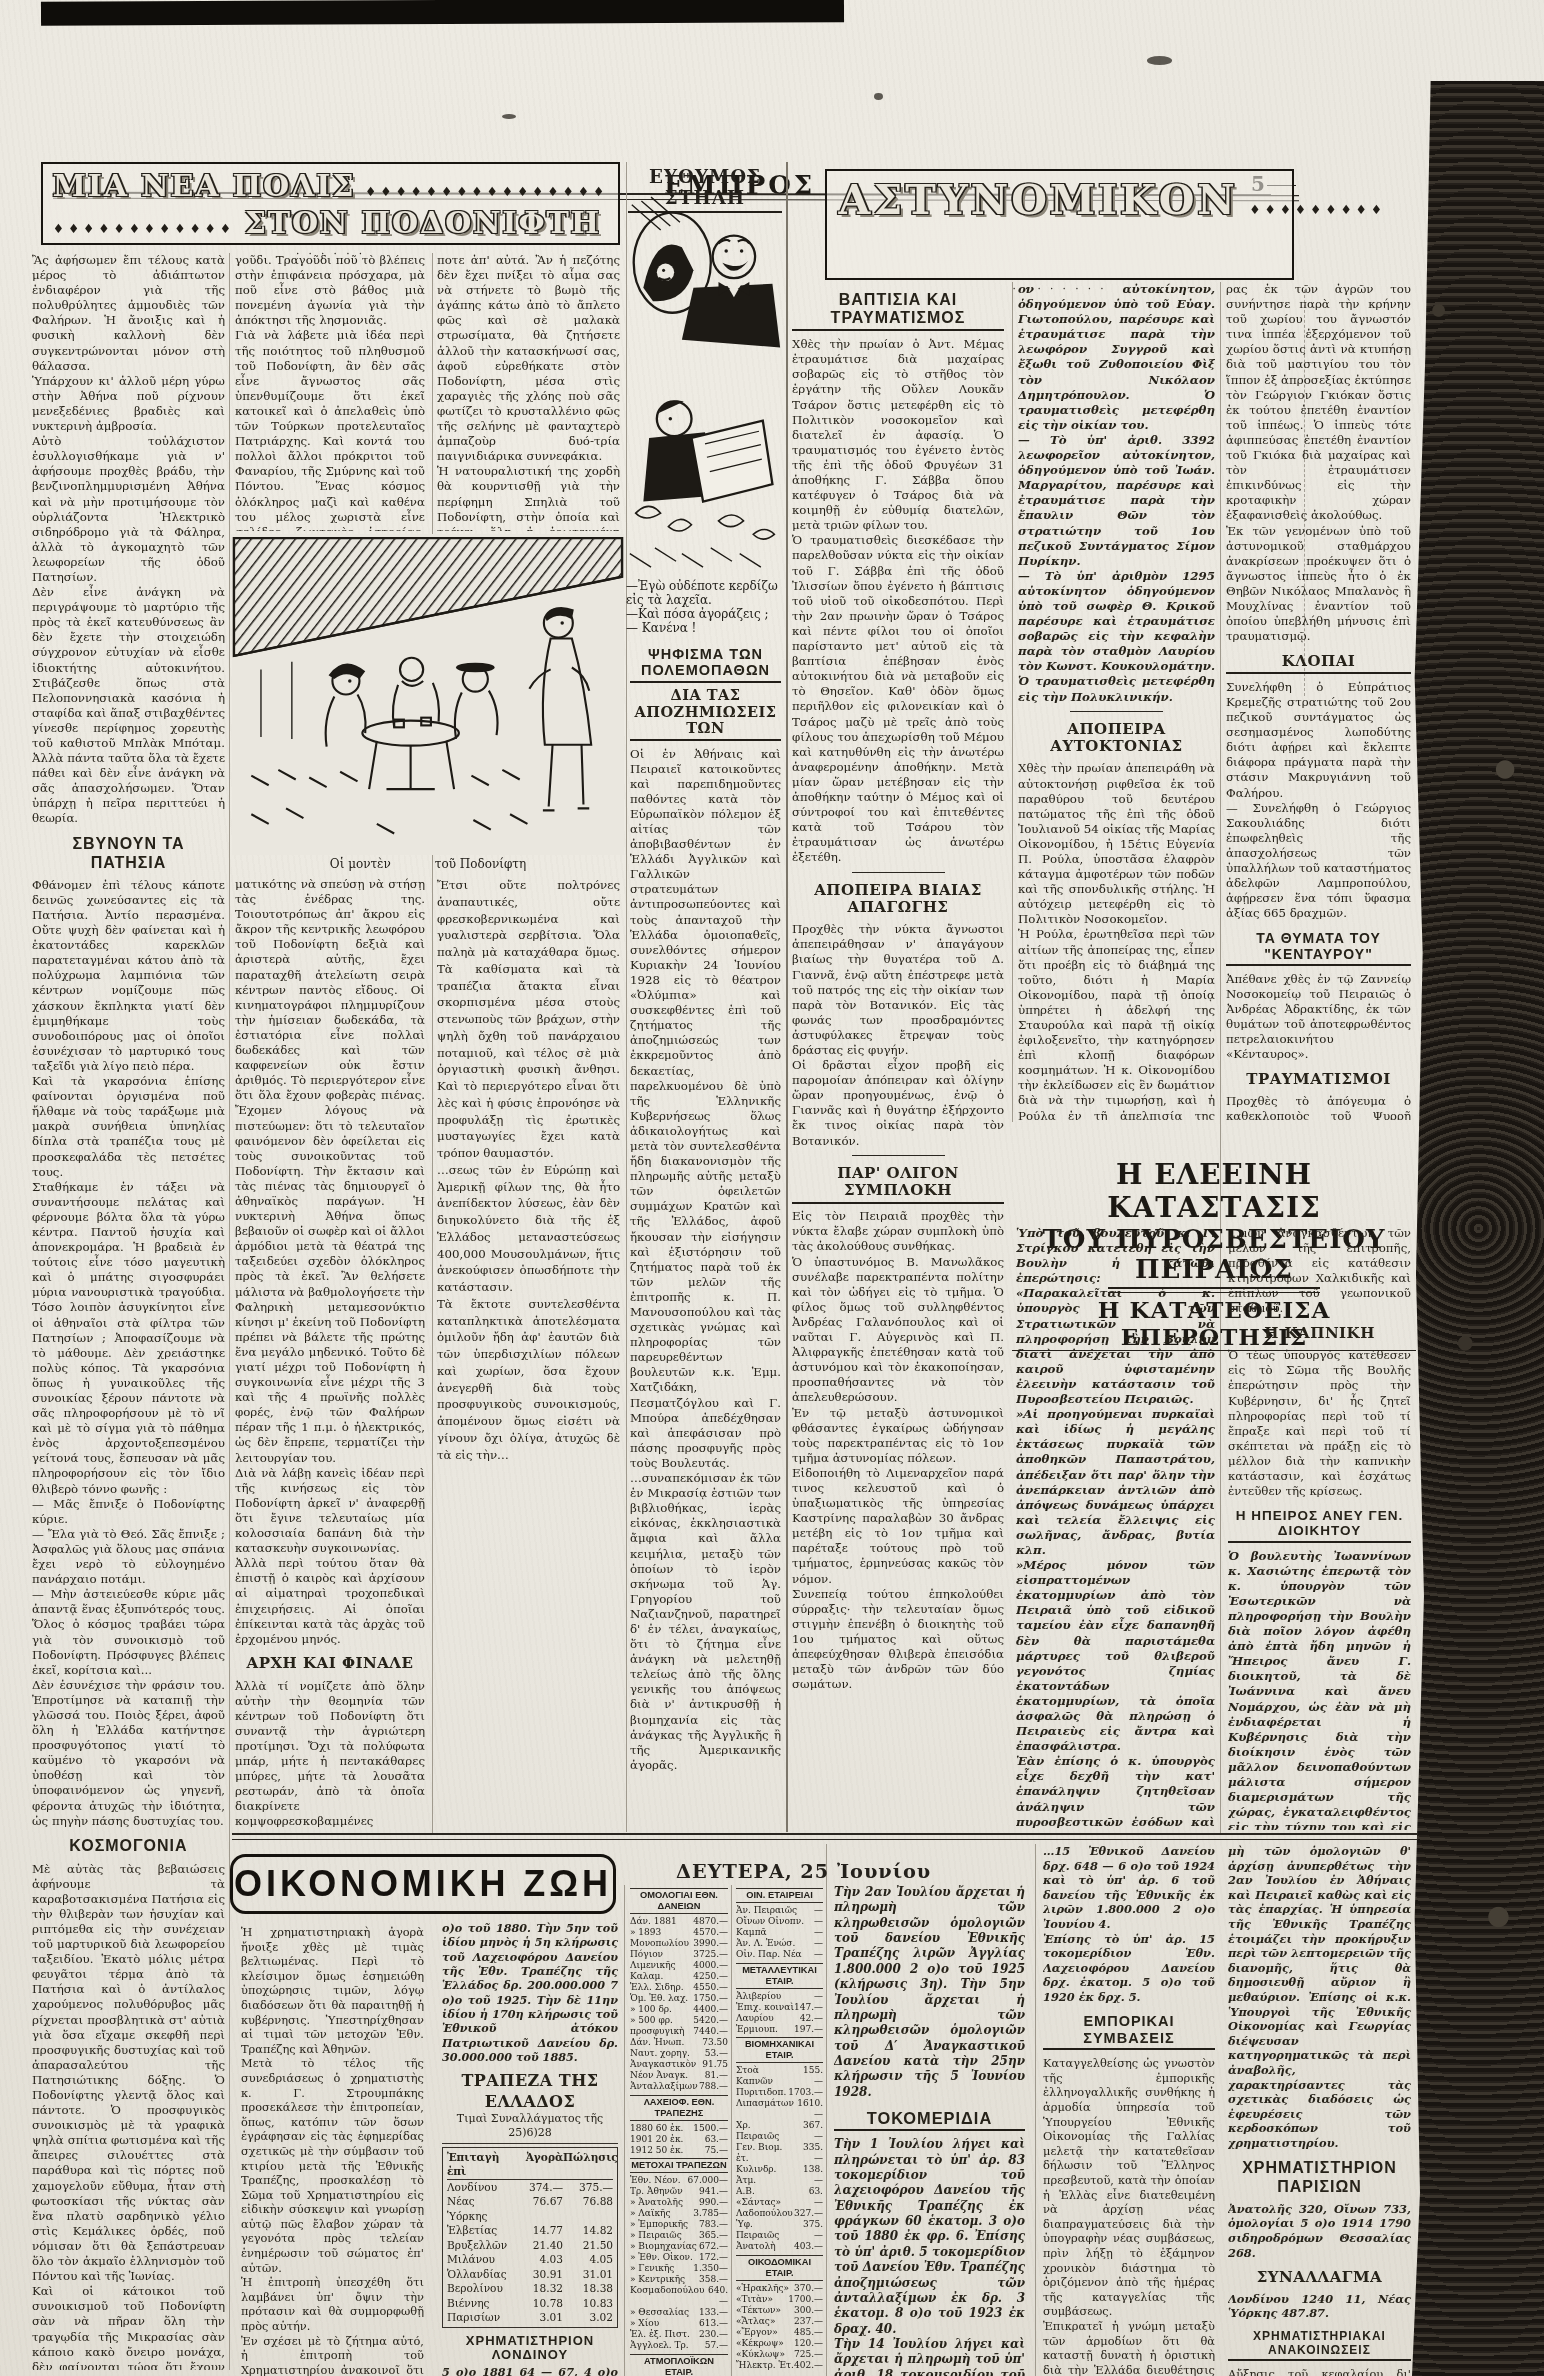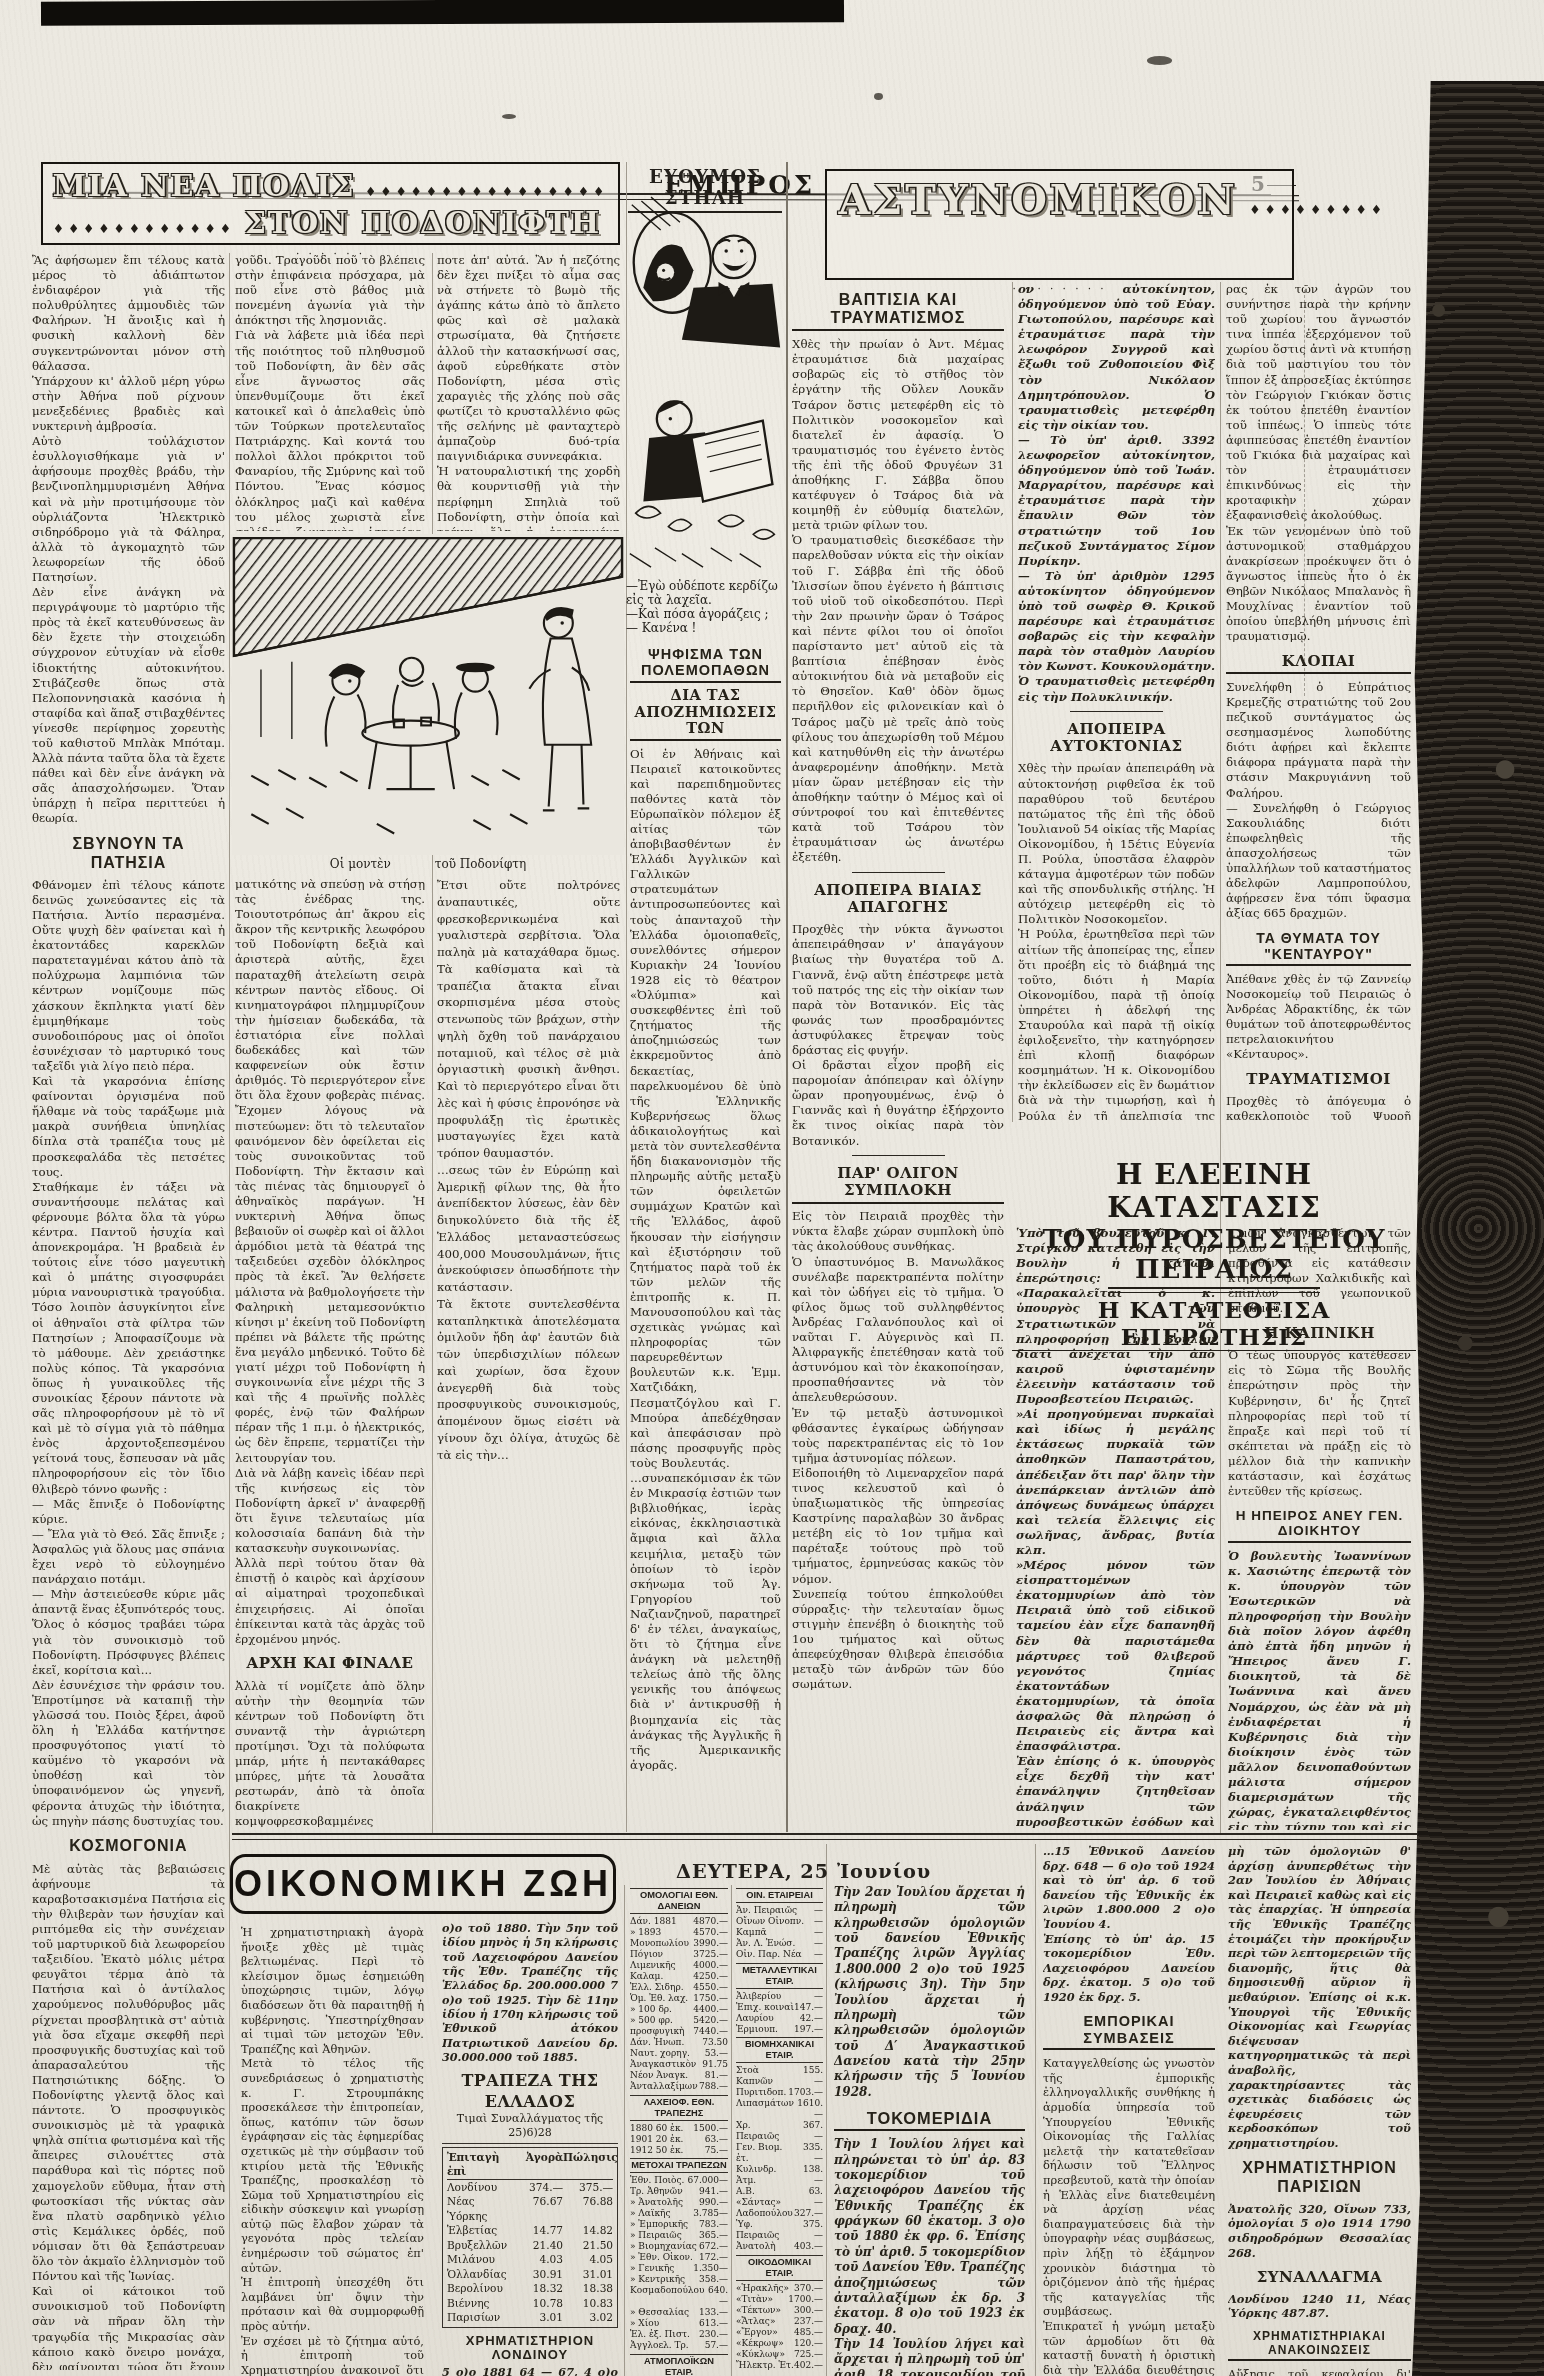--- a/index.html
+++ b/index.html
@@ -460,21 +460,21 @@
           <span>63.—</span>
         </div>
         <div class="qrow">
           <span>1912 50 ἑκ.</span>
           <span>75.—</span>
         </div>
       </div>
     <div class="qhead">ΜΕΤΟΧΑΙ ΤΡΑΠΕΖΩΝ</div>
     <div>
         <div class="qrow">
-          <span>Ἐθν. Ποιὸς.</span>
+          <span>Ἐθν. Νέον.</span>
           <span>67.000—</span>
         </div>
         <div class="qrow">
           <span>Τρ. Ἀθηνῶν</span>
           <span>941.—</span>
         </div>
         <div class="qrow">
           <span>» Ἀνατολῆς</span>
           <span>990.—</span>
         </div>

